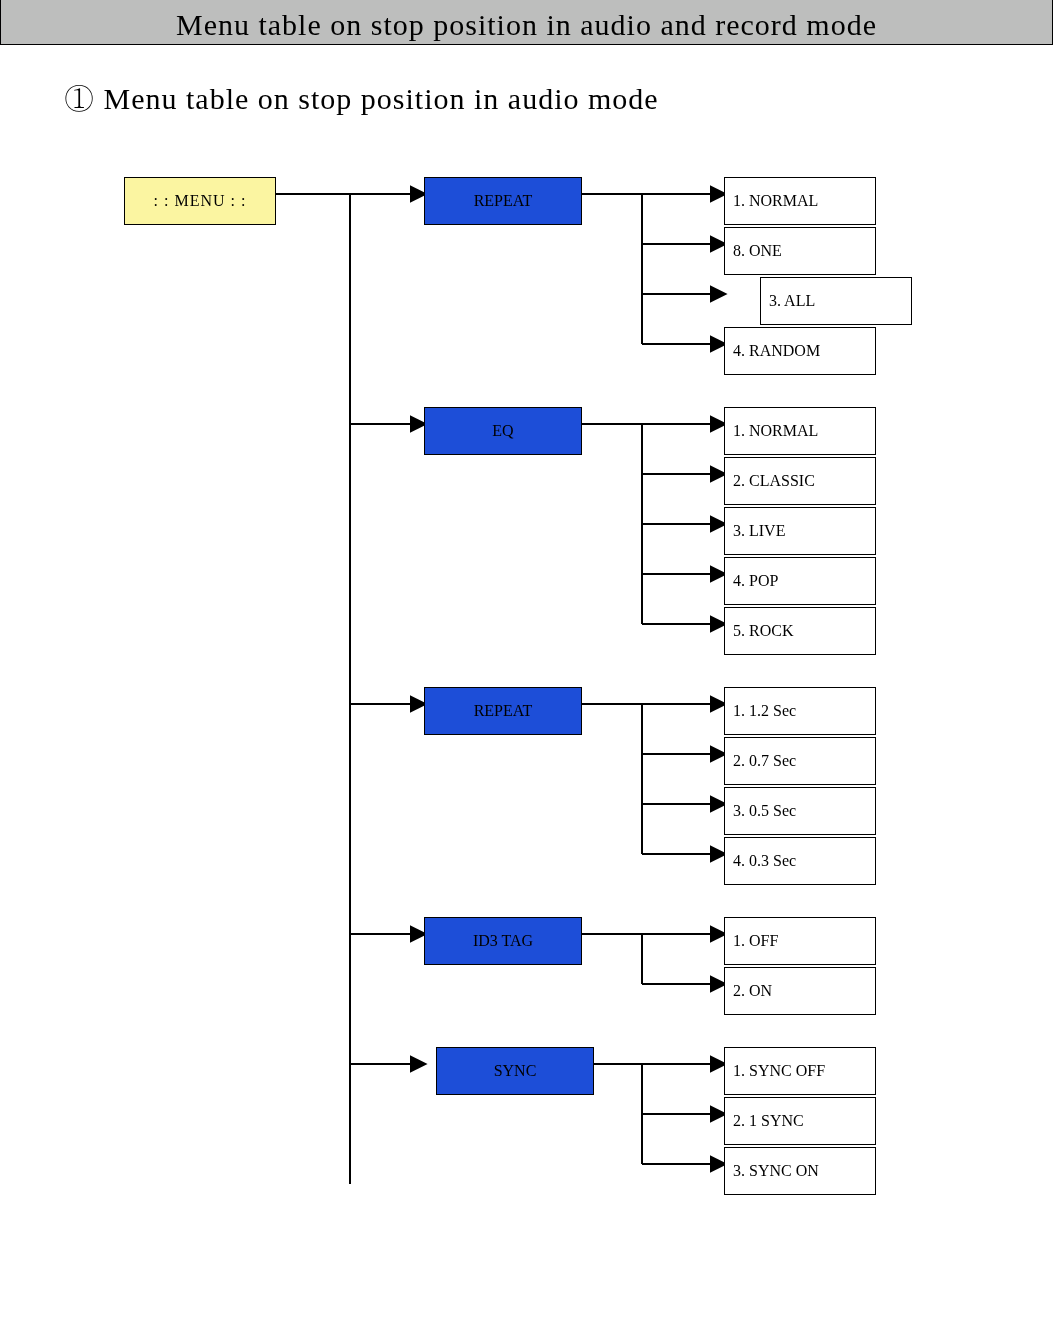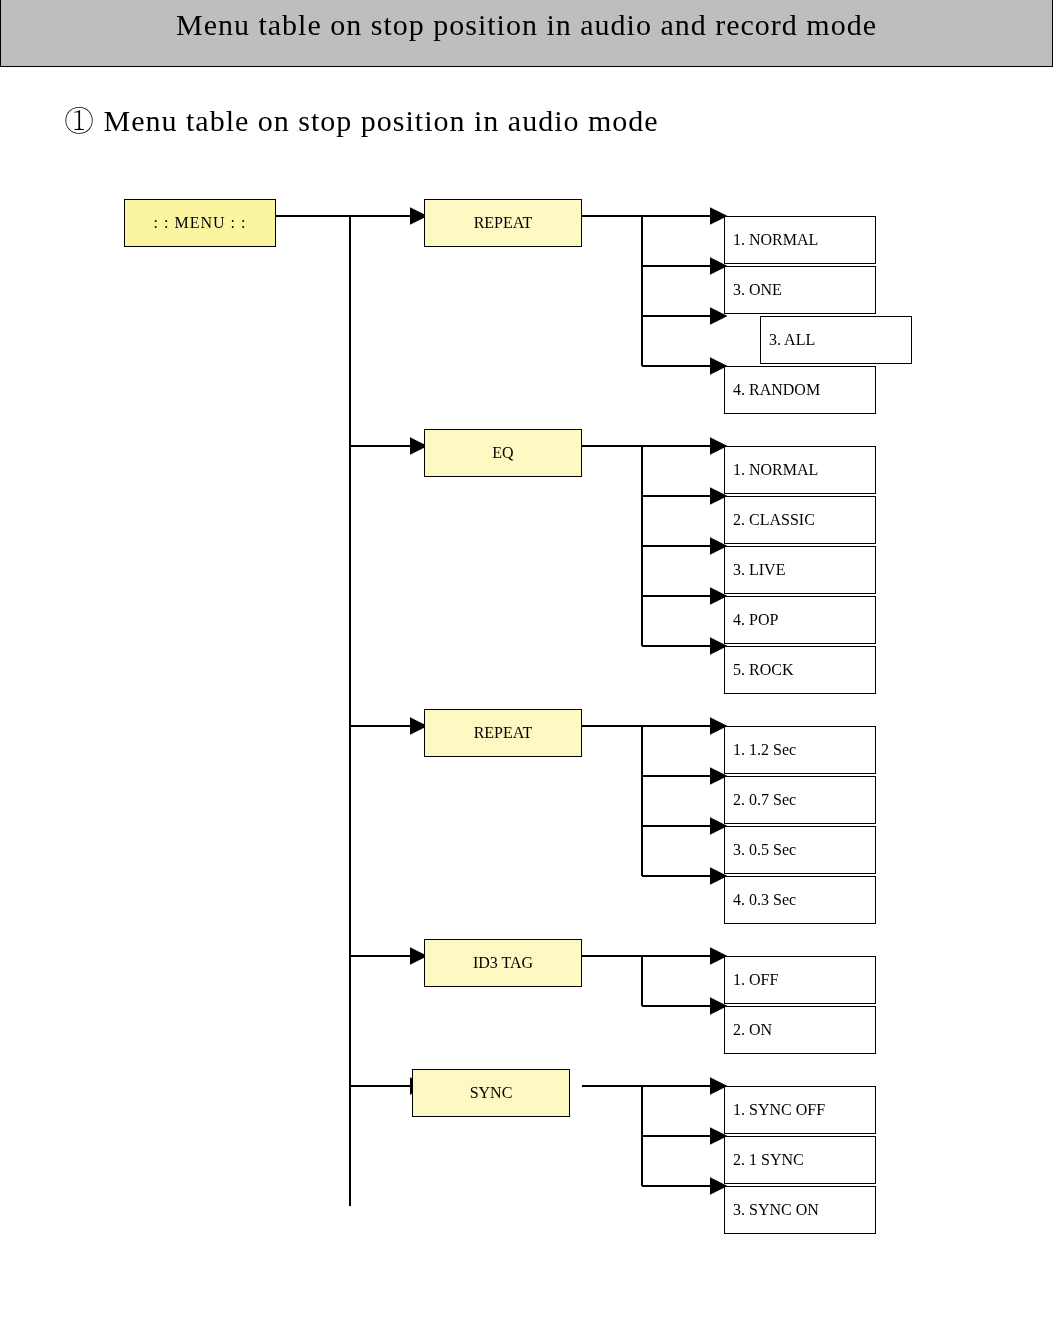--- a/index.html
+++ b/index.html
@@ -10,21 +10,21 @@
     width:1053px;
   }
   .title-bar{
     box-sizing:border-box;
     width:100%;
     border:1px solid #000;
     border-top:none;
     background:#bdbebd;
     text-align:center;
     font-size:30px;
-    padding:8px 4px 24px;
+    padding:8px 4px 2px;
     letter-spacing:1px;
   }
   .subtitle{
     font-size:30px;
     padding:30px 0 0 64px;
     letter-spacing:1px;
   }
   .diagram{
     position:relative;
     width:1053px;
@@ -40,29 +40,28 @@
     padding:16px 8px;
     height:48px;
   }
   .menu-box{
     background:#fbf5a1;
     width:152px;
     justify-content:center;
     letter-spacing:1px;
   }
   .cat-box{
-    background:#fef9c3;
+    background:#1d4ed8;
     width:158px;
     justify-content:center;
   }
   .opt-box{
     background:#fff;
     width:152px;
     justify-content:flex-start;
-    margin-top:17px;
   }
   svg.layer{
     position:absolute;
     left:0;top:0;
     width:1053px;height:1200px;
     pointer-events:none;
   }
 </style>
 </head>
 <body>
@@ -112,34 +111,34 @@
       <line x1="350" y1="947" x2="424" y2="947" stroke="#000" stroke-width="2" marker-end="url(#arrow)"></line>
       <line x1="582" y1="947" x2="642" y2="947" stroke="#000" stroke-width="2"></line>
       <line x1="642" y1="947" x2="642" y2="1047" stroke="#000" stroke-width="2"></line>
       <line x1="642" y1="947" x2="724" y2="947" stroke="#000" stroke-width="2" marker-end="url(#arrow)"></line>
       <line x1="642" y1="997" x2="724" y2="997" stroke="#000" stroke-width="2" marker-end="url(#arrow)"></line>
       <line x1="642" y1="1047" x2="724" y2="1047" stroke="#000" stroke-width="2" marker-end="url(#arrow)"></line>
     </svg>
 <div class="box menu-box" style="left: 124px; top: 60px;">: : MENU : :</div>
     <div class="box cat-box" style="left: 424px; top: 60px;">REPEAT</div>
     <div class="box opt-box" style="left: 724px; top: 60px;">1. NORMAL</div>
-    <div class="box opt-box" style="left: 724px; top: 110px;">3. ONE</div>
+    <div class="box opt-box" style="left: 724px; top: 110px;">8. ONE</div>
     <div class="box opt-box" style="left: 760px; top: 160px;">3. ALL</div>
     <div class="box opt-box" style="left: 724px; top: 210px;">4. RANDOM</div>
     <div class="box cat-box" style="left: 424px; top: 290px;">EQ</div>
     <div class="box opt-box" style="left: 724px; top: 290px;">1. NORMAL</div>
     <div class="box opt-box" style="left: 724px; top: 340px;">2. CLASSIC</div>
     <div class="box opt-box" style="left: 724px; top: 390px;">3. LIVE</div>
     <div class="box opt-box" style="left: 724px; top: 440px;">4. POP</div>
     <div class="box opt-box" style="left: 724px; top: 490px;">5. ROCK</div>
     <div class="box cat-box" style="left: 424px; top: 570px;">REPEAT</div>
     <div class="box opt-box" style="left: 724px; top: 570px;">1. 1.2 Sec</div>
     <div class="box opt-box" style="left: 724px; top: 620px;">2. 0.7 Sec</div>
     <div class="box opt-box" style="left: 724px; top: 670px;">3. 0.5 Sec</div>
     <div class="box opt-box" style="left: 724px; top: 720px;">4. 0.3 Sec</div>
     <div class="box cat-box" style="left: 424px; top: 800px;">ID3 TAG</div>
     <div class="box opt-box" style="left: 724px; top: 800px;">1. OFF</div>
     <div class="box opt-box" style="left: 724px; top: 850px;">2. ON</div>
-    <div class="box cat-box" style="left: 412px; top: 930px;">SYNC</div>
+    <div class="box cat-box" style="left: 436px; top: 930px;">SYNC</div>
     <div class="box opt-box" style="left: 724px; top: 930px;">1. SYNC OFF</div>
     <div class="box opt-box" style="left: 724px; top: 980px;">2. 1 SYNC</div>
     <div class="box opt-box" style="left: 724px; top: 1030px;">3. SYNC ON</div>
   </div>
 
 </body></html>

